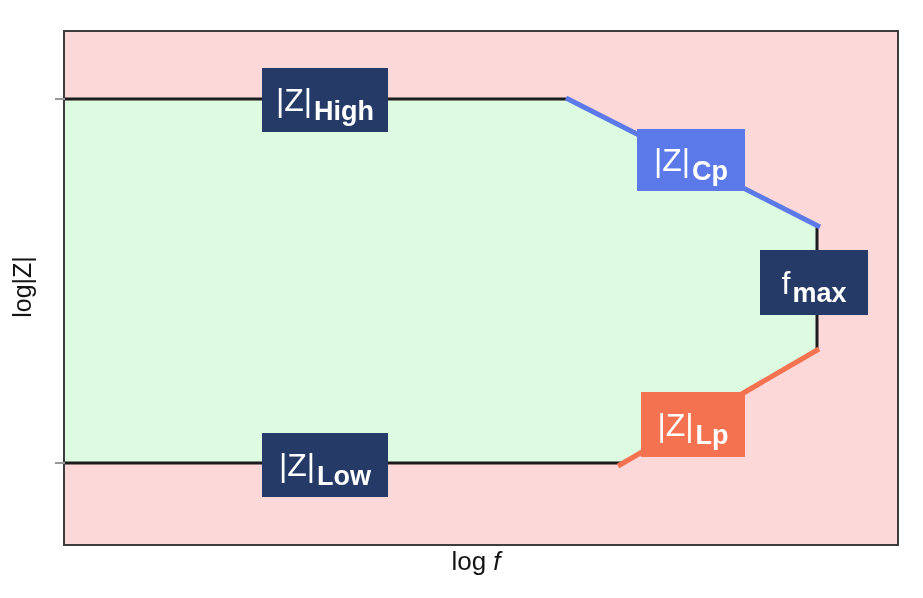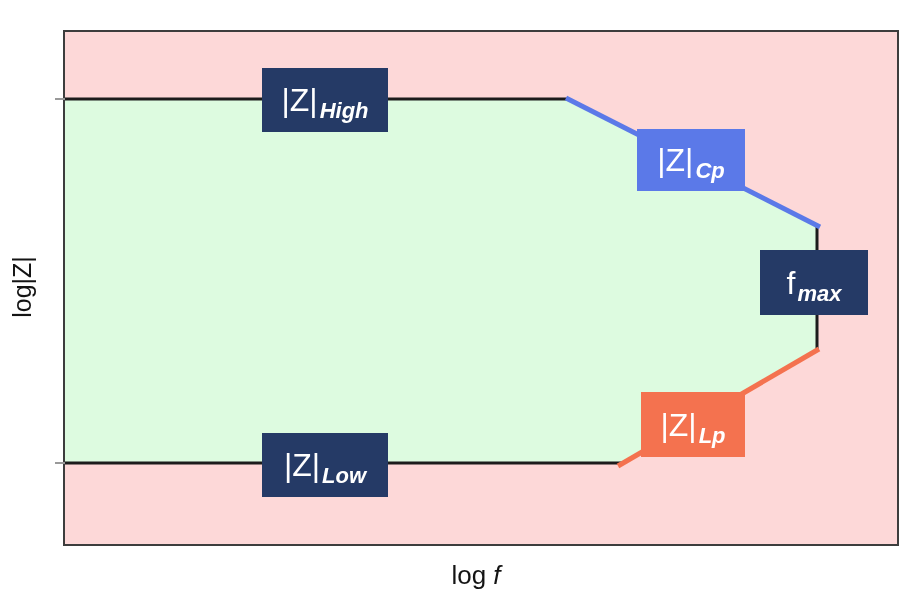--- a/index.html
+++ b/index.html
@@ -38,25 +38,24 @@
     justify-content: center;
     color: #ffffff;
     line-height: 1;
     white-space: nowrap;
   }
   .badge .main {
     font-size: 32px;
     font-weight: 400;
   }
   .badge .sub {
-    font-size: 22px;
+    font-size: 27px;
     font-weight: 700;
     margin-left: 2px;
     transform: translateY(11px);
-    font-style: italic;
   }
   .badge.navy  { background: #253a66; }
   .badge.blue  { background: #5b79e8; }
   .badge.orange{ background: #f4724f; }
 
   .badge.zhigh { left: 197px; top: 36px;  width: 126px; height: 64px; }
   .badge.zcp   { left: 572px; top: 97px;  width: 108px; height: 62px; }
   .badge.fmax  { left: 695px; top: 218px; width: 108px; height: 65px; }
   .badge.zlp   { left: 576px; top: 360px; width: 104px; height: 65px; }
   .badge.zlow  { left: 197px; top: 401px; width: 126px; height: 64px; }
@@ -66,21 +65,21 @@
     left: 22px;
     top: 287px;
     transform: translate(-50%, -50%) rotate(-90deg);
     font-size: 25px;
     color: #141414;
     white-space: nowrap;
   }
   .xlabel {
     position: absolute;
     left: 476px;
-    top: 575px;
+    top: 561px;
     transform: translate(-50%, -50%);
     font-size: 26px;
     color: #141414;
     white-space: nowrap;
   }
   .xlabel .var {
     font-style: italic;
     margin-left: 7px;
   }
 </style>

